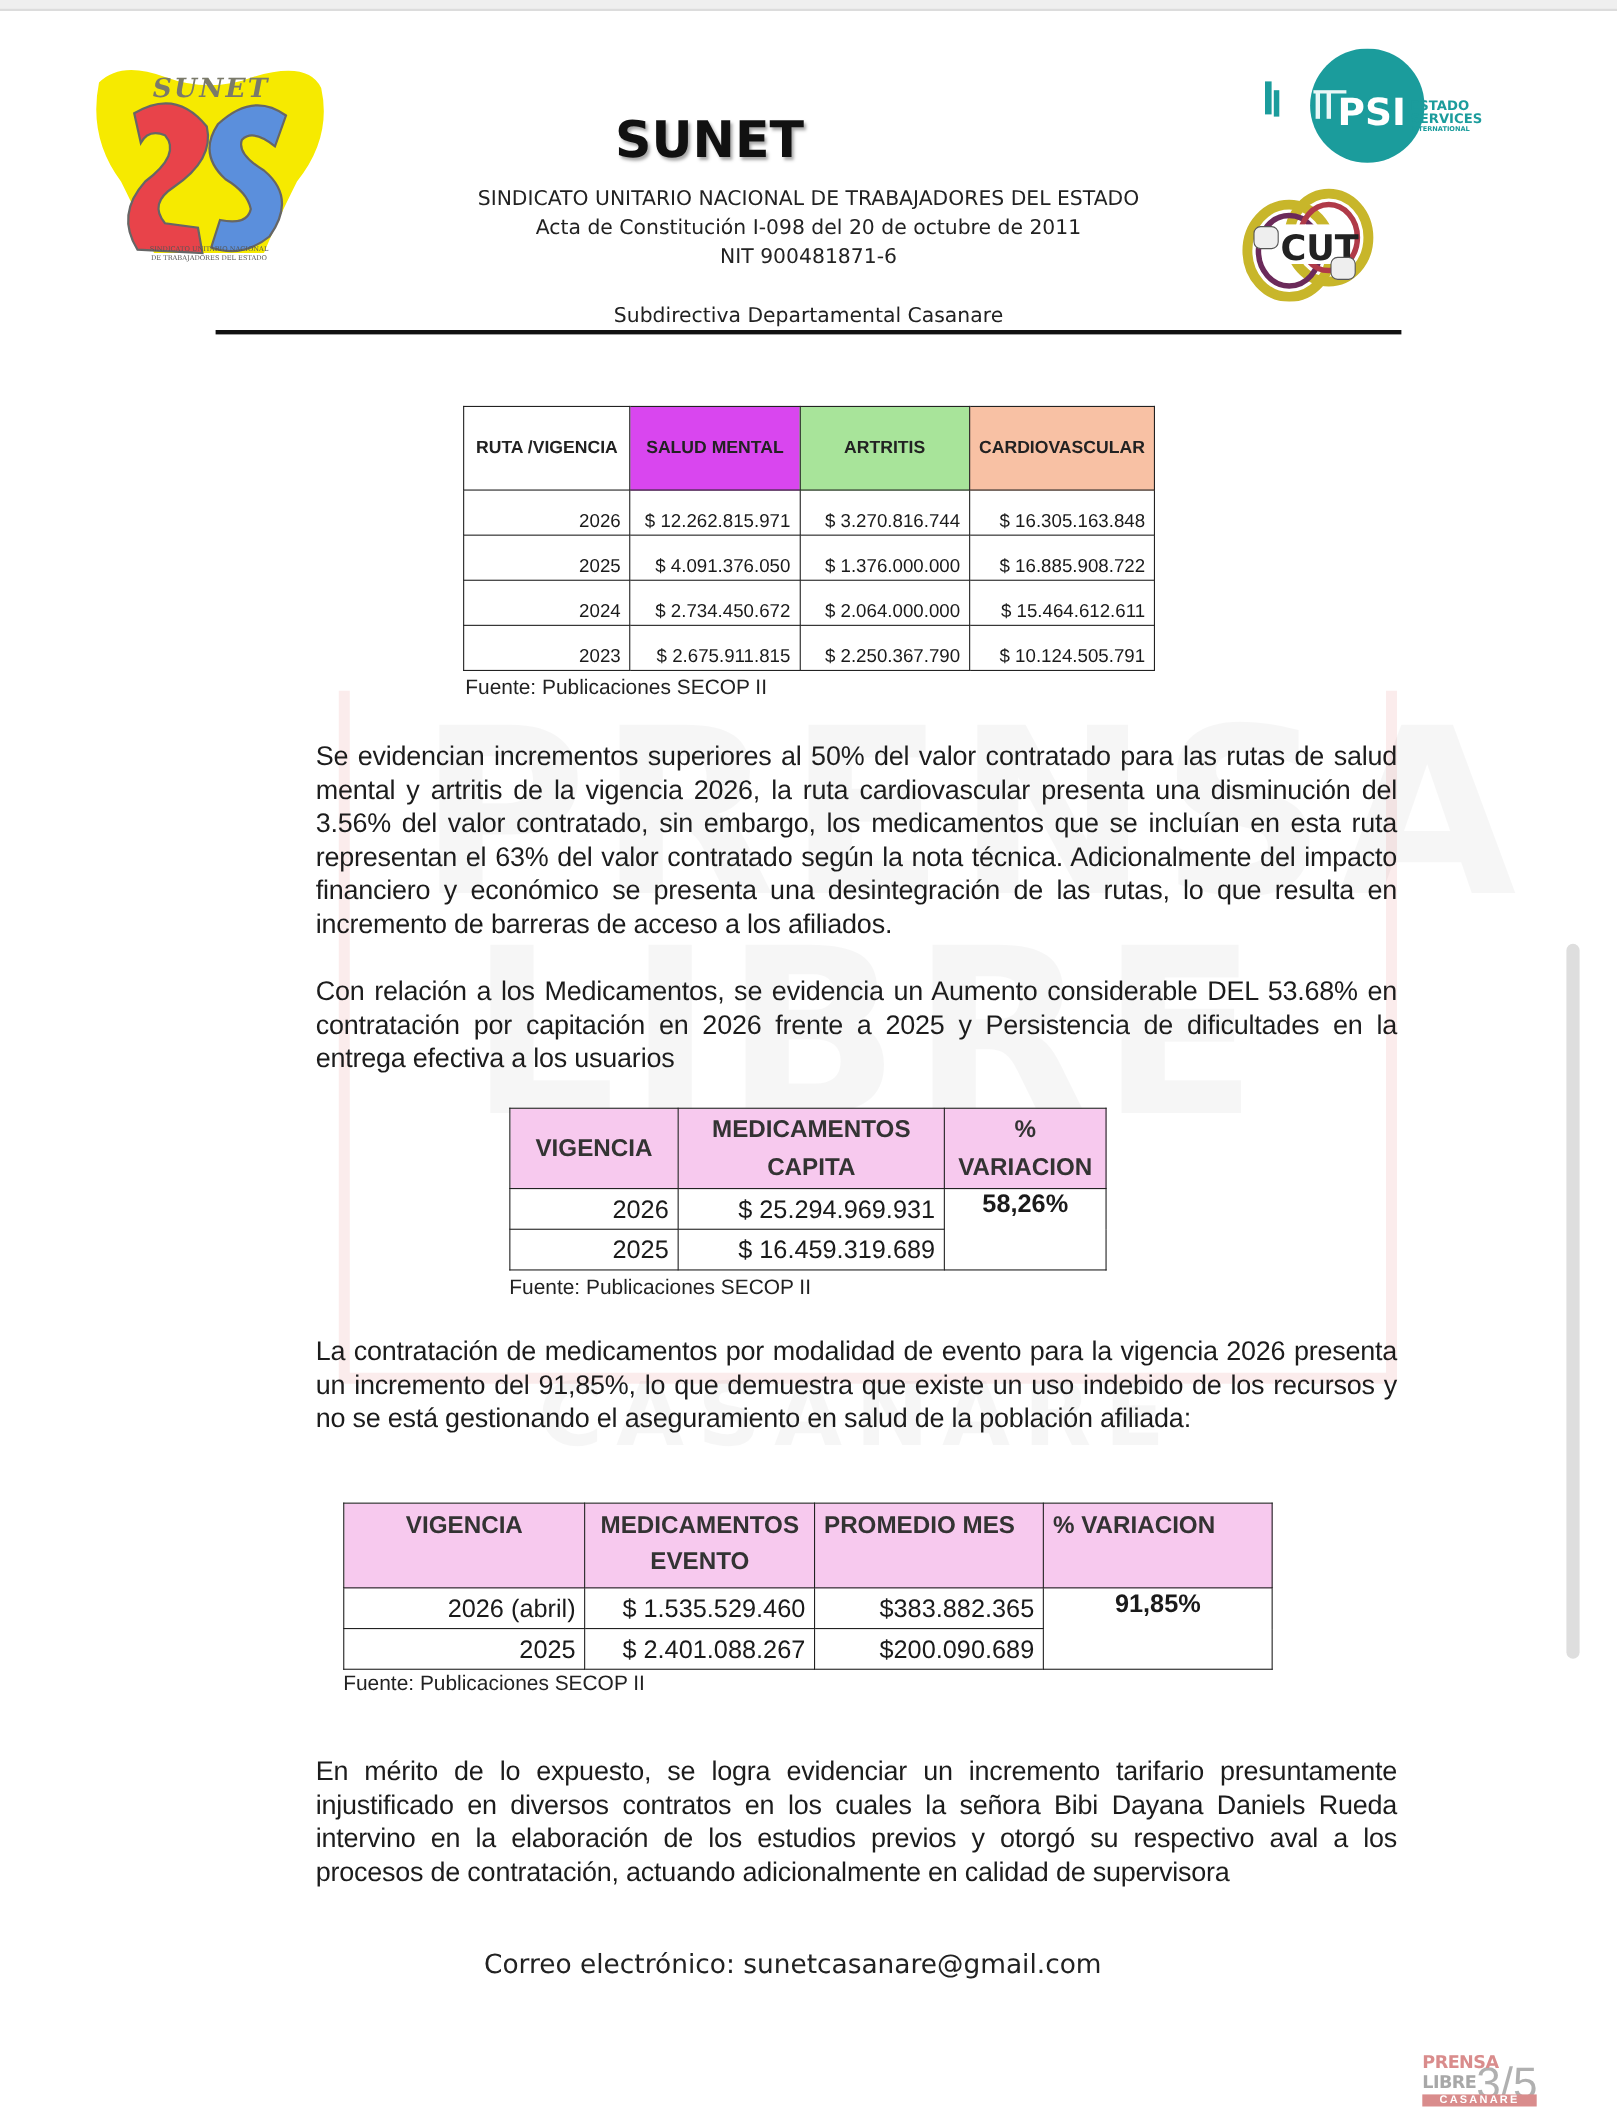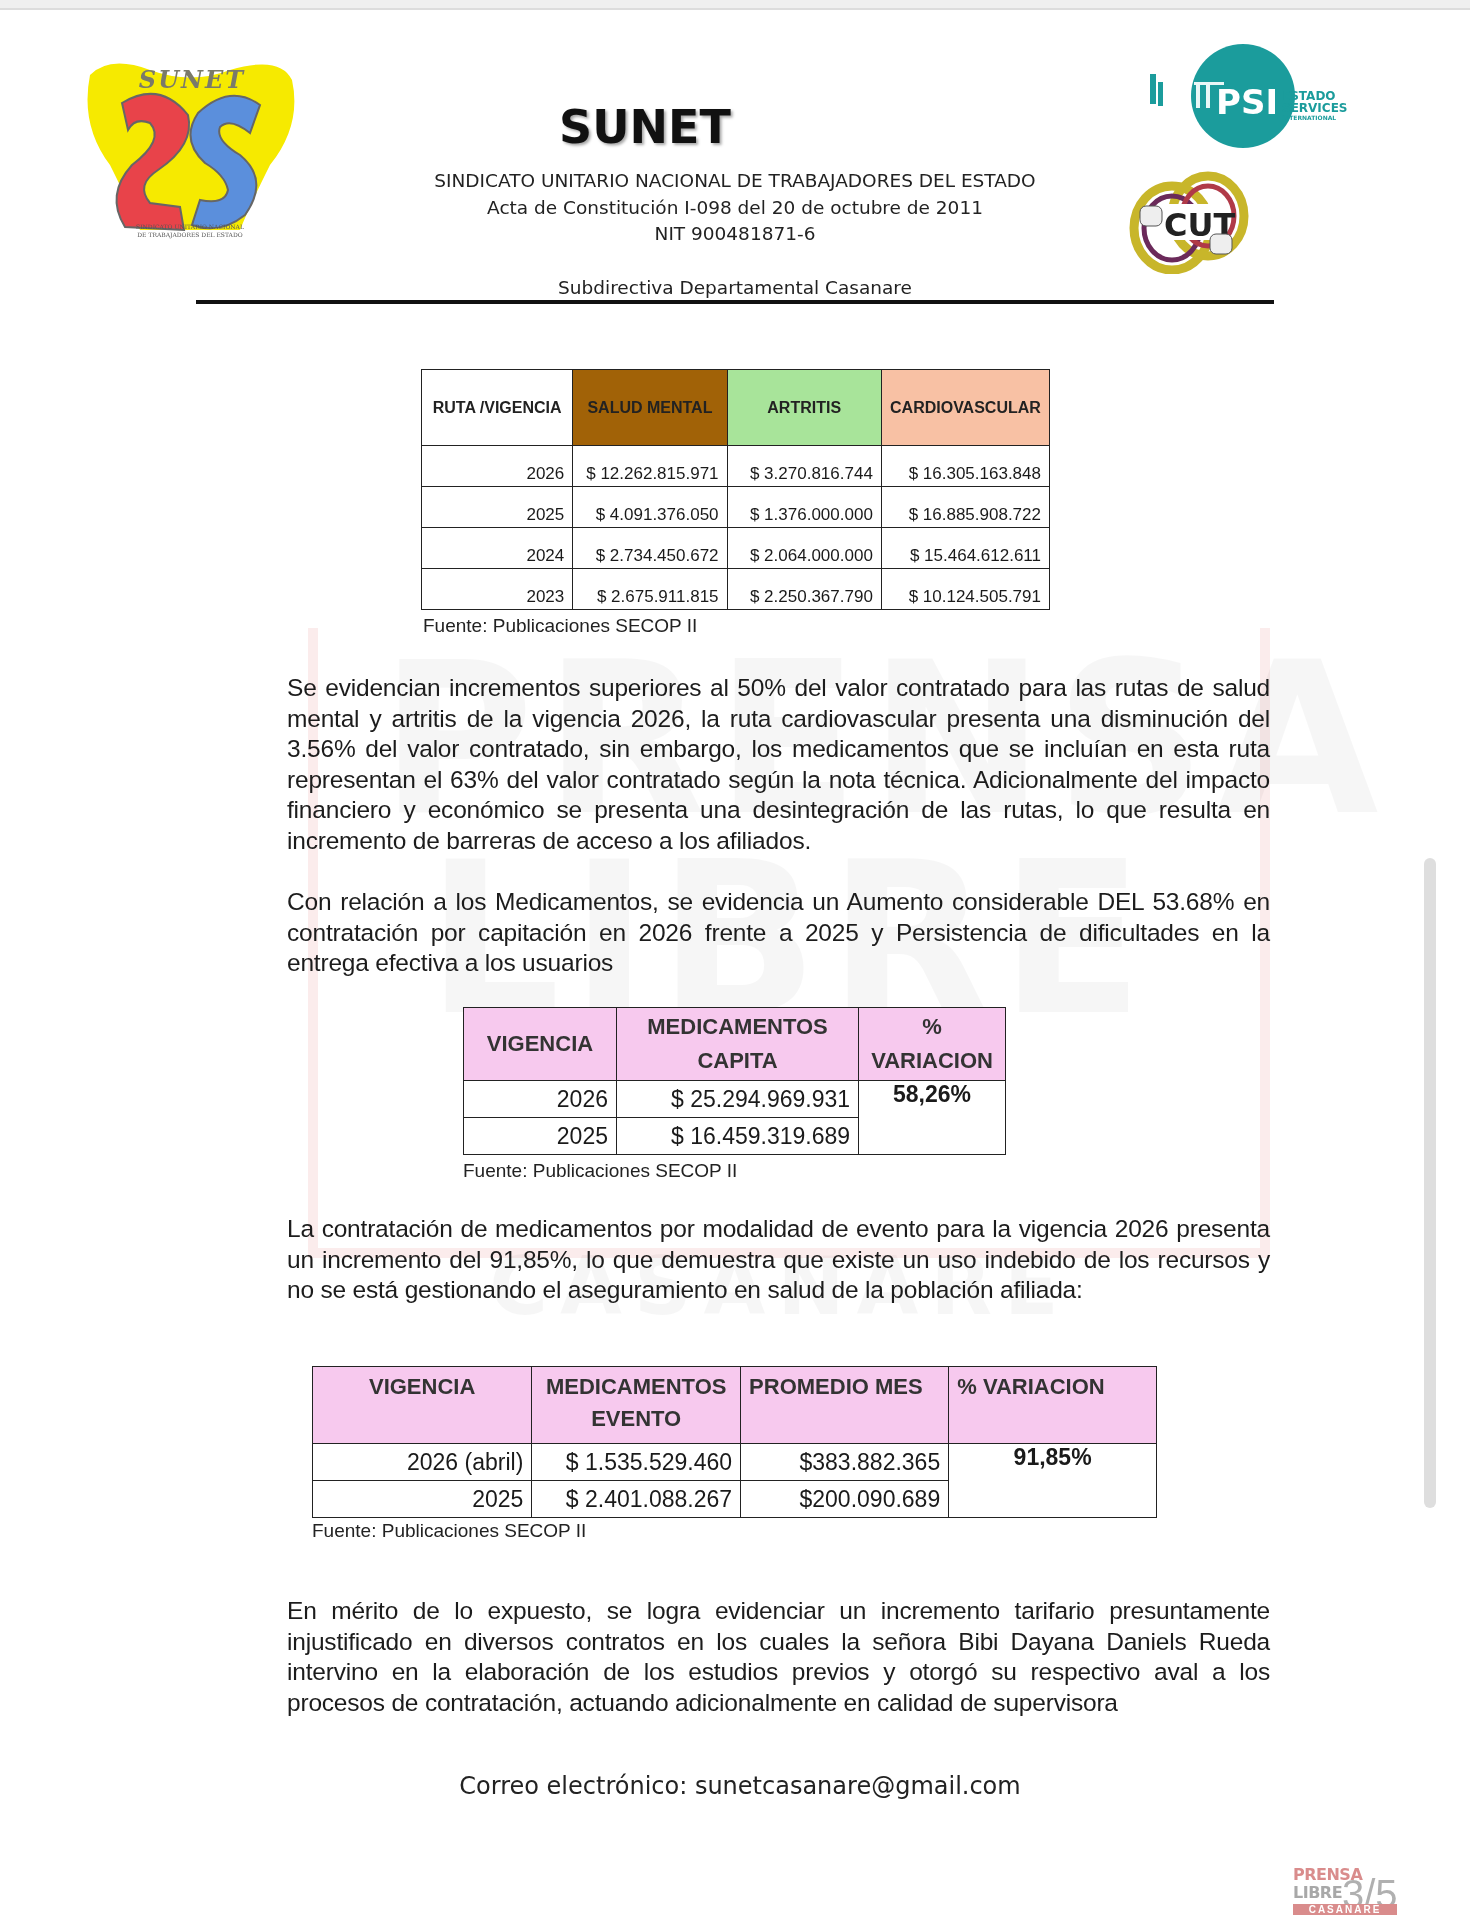--- a/index.html
+++ b/index.html
@@ -38,21 +38,21 @@
   table { position:absolute; border-collapse:collapse; font-family:Liberation Sans, sans-serif; }
   td, th { border:1.5px solid #222; padding:0 8px; }
   .t1 th { height:75px; font-size:16px; font-weight:bold; color:#222; }
   .t1 td { height:38px; font-size:17px; text-align:right; vertical-align:bottom; padding-bottom:2px; }
   .t2 th { font-size:22px; font-weight:bold; color:#333; background:#f7c9ee; height:72px; line-height:34px; }
   .t2 td { font-size:23px; text-align:right; height:36px; }
   .t3 th { font-size:22px; font-weight:bold; color:#333; background:#f7c9ee; height:72px; vertical-align:top; line-height:32px; padding-top:4px; }
   .t3 td { font-size:23px; text-align:right; height:36px; }
   .bold-center { font-weight:bold; text-align:center !important; vertical-align:top; }
 
-  .footer-mail { position:absolute; left:440px; top:1772px; width:600px; text-align:center; font-size:24px; color:#222; font-family:"DejaVu Sans", sans-serif; }
+  .footer-mail { position:absolute; left:440px; top:1772px; width:600px; font-size:24px; color:#222; font-family:"DejaVu Sans", sans-serif; }
 
   .scrollbar { position:absolute; left:1424px; top:858px; width:12px; height:650px; background:#dedede; border-radius:6px; }
 
   .pl-badge { position:absolute; left:1293px; top:1866px; width:120px; height:40px; }
   .pl-top { font-family:"DejaVu Sans", sans-serif; font-weight:bold; font-size:16px; letter-spacing:-0.5px; line-height:18px; }
   .pl-top .a { color:#d98c8c; } .pl-top .b { color:#a8a8a8; }
   .pl-bottom { margin-top:2px; background:#d98c8c; color:#fff; font-size:10px; font-weight:bold; text-align:center; letter-spacing:2px; width:104px; }
   .pl-page { position:absolute; left:1342px; top:1872px; font-size:40px; color:rgba(80,80,80,0.45); }
 </style>
 </head>
@@ -118,21 +118,21 @@
     <text x="36" y="66" font-family="DejaVu Sans, sans-serif" font-weight="bold" font-size="32" fill="#222">CUT</text>
     <rect x="12" y="36" width="22" height="20" rx="6" fill="#eee" stroke="#555"></rect>
     <rect x="82" y="64" width="22" height="20" rx="6" fill="#eee" stroke="#555"></rect>
   </svg>
 </div>
 
 <table class="t1" style="left:421px; top:369px; width:629px;">
   <tbody>
       <tr>
     <th style="width:134px; background:#fff;">RUTA /VIGENCIA</th>
-    <th style="width:137px; background:#a16207;">SALUD MENTAL</th>
+    <th style="width:137px; background:#d946ef;">SALUD MENTAL</th>
     <th style="width:137px; background:#a8e49a;">ARTRITIS</th>
     <th style="width:150px; background:#f8c1a4;">CARDIOVASCULAR</th>
   </tr>
   <tr>
     <td>2026</td>
     <td>$ 12.262.815.971</td>
     <td>$ 3.270.816.744</td>
     <td>$ 16.305.163.848</td>
   </tr>
   <tr>

